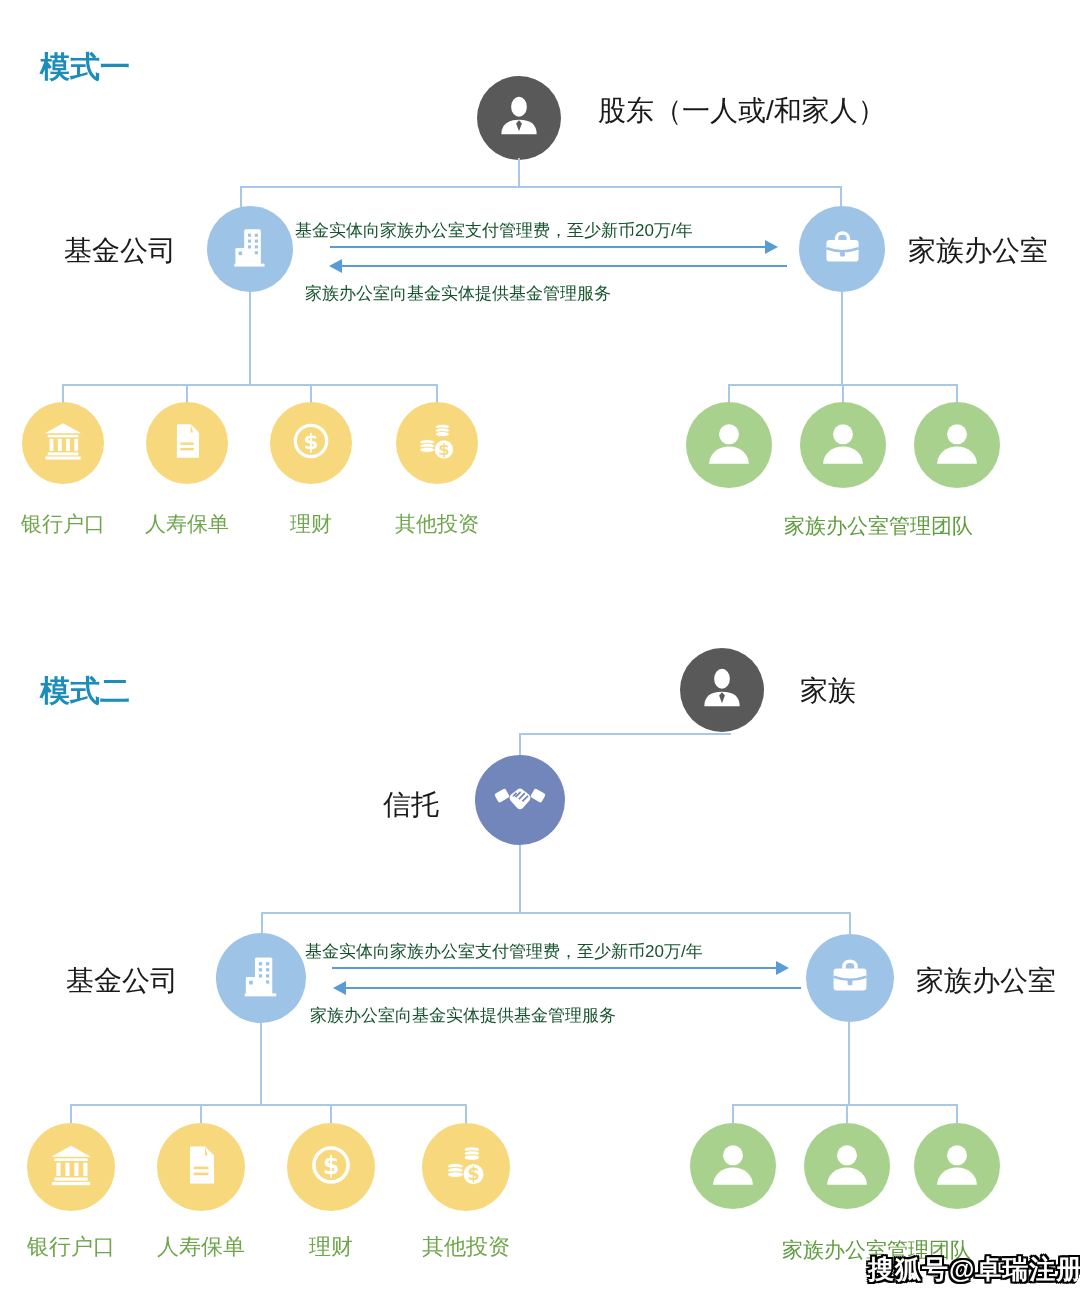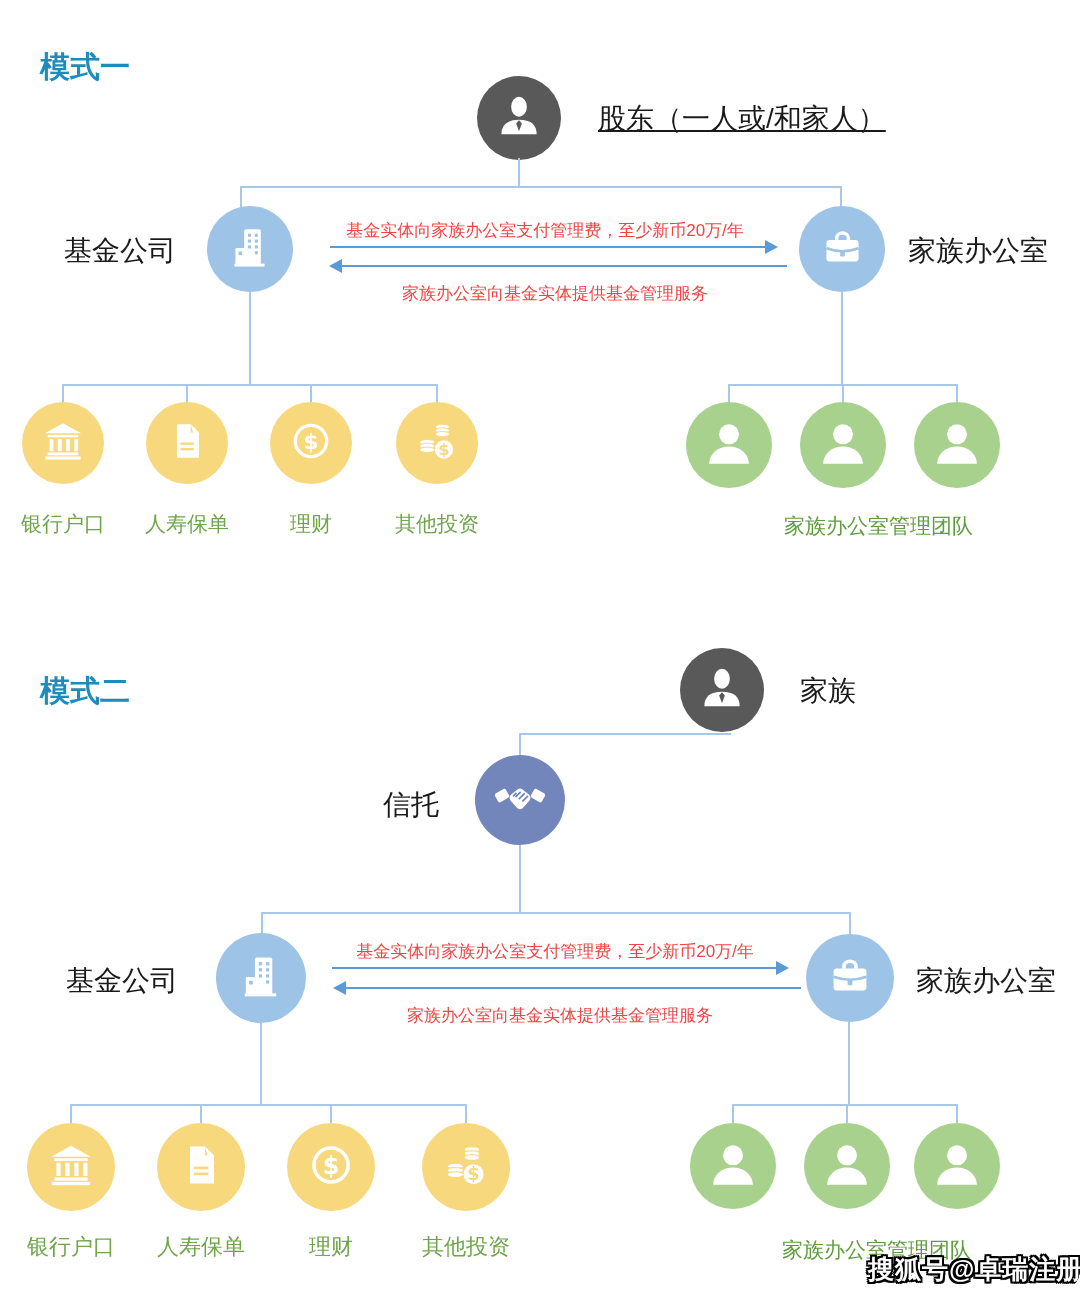--- a/index.html
+++ b/index.html
@@ -9,21 +9,21 @@
   .node.gray{background:#595959;}
   .node.blue{background:#9DC3E6;}
   .node.slate{background:#7286BC;}
   .node.yellow{background:#F8D87C;}
   .node.green{background:#A9D18E;}
   .hline,.vline{position:absolute;background:#A9C7E9;}
   .hline{height:2px;}
   .vline{width:2px;}
   .big-label{position:absolute;font-size:28px;white-space:nowrap;color:#1a1a1a;}
   .title{position:absolute;font-size:30px;font-weight:bold;color:#1C8DBB;white-space:nowrap;}
-  .flow-text{position:absolute;font-size:17px;text-align:center;white-space:nowrap;color:#ef4444;}
+  .flow-text{position:absolute;font-size:17px;white-space:nowrap;color:#14532d;}
   .arrow-line{position:absolute;height:2px;background:#5B9BD5;}
   .arrow-head{position:absolute;width:0;height:0;border-top:7px solid transparent;border-bottom:7px solid transparent;}
   .arrow-head.to-right{border-left:13px solid #5B9BD5;}
   .arrow-head.to-left{border-right:13px solid #5B9BD5;}
   .asset-label{position:absolute;font-size:21px;color:#6FA64B;text-align:center;white-space:nowrap;}
   .asset-label.m2{font-size:22px;}
   .team-label{position:absolute;font-size:21px;font-weight:normal;color:#5E9C3E;text-align:right;white-space:nowrap;}
   .watermark{position:absolute;font-size:26px;font-weight:bold;color:#fff;letter-spacing:1px;white-space:nowrap;
     text-shadow:-2px -2px 0 #000,2px -2px 0 #000,-2px 2px 0 #000,2px 2px 0 #000,-2px 0 0 #000,2px 0 0 #000,0 -2px 0 #000,0 2px 0 #000;}
 </style>
@@ -36,21 +36,21 @@
 
   <div class="node gray" style="left:477px;top:76px;width:84px;height:84px;">
     <span>
       <svg width="46" height="46" viewBox="0 0 24 24">
         <ellipse cx="12" cy="7.2" rx="4.1" ry="5.2" fill="#fff"></ellipse>
         <path d="M2.8 21.5 q0 -7.5 9.2 -7.5 q9.2 0 9.2 7.5 z" fill="#fff"></path>
         <path d="M12 14.2 l1.5 1.7 -1.5 4 -1.5 -4 z" fill="#595959"></path>
       </svg>
     </span>
   </div>
-  <div class="big-label" style="left:598px;top:100px;text-decoration:underline;">股东（一人或/和家人）</div>
+  <div class="big-label" style="left:598px;top:92px;">股东（一人或/和家人）</div>
 
   <div class="vline" style="left:518px;top:158px;height:29px;"></div>
   <div class="hline" style="left:240px;top:186px;width:602px;"></div>
   <div class="vline" style="left:240px;top:186px;height:21px;"></div>
   <div class="vline" style="left:840px;top:186px;height:21px;"></div>
 
   <div class="big-label" style="left:64px;top:232px;">基金公司</div>
   <div class="node blue" style="left:207px;top:206px;width:86px;height:86px;">
     <span>
       <svg width="50" height="50" viewBox="0 0 24 24">

